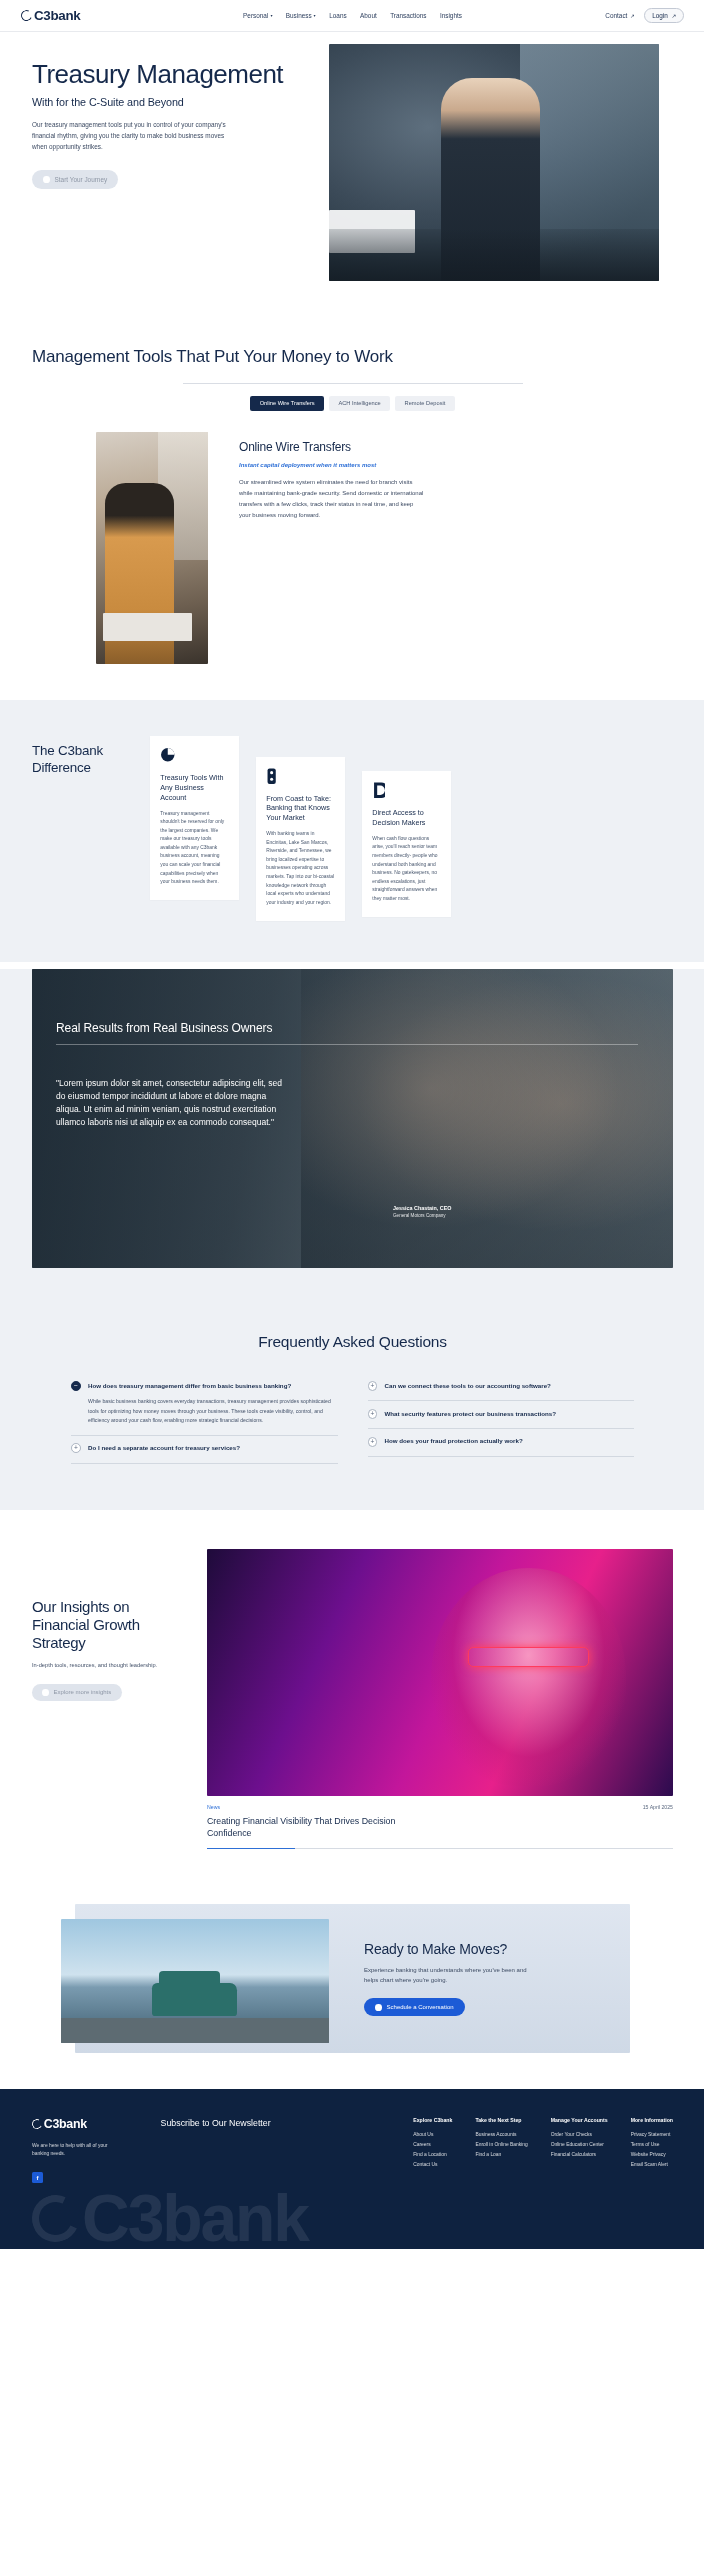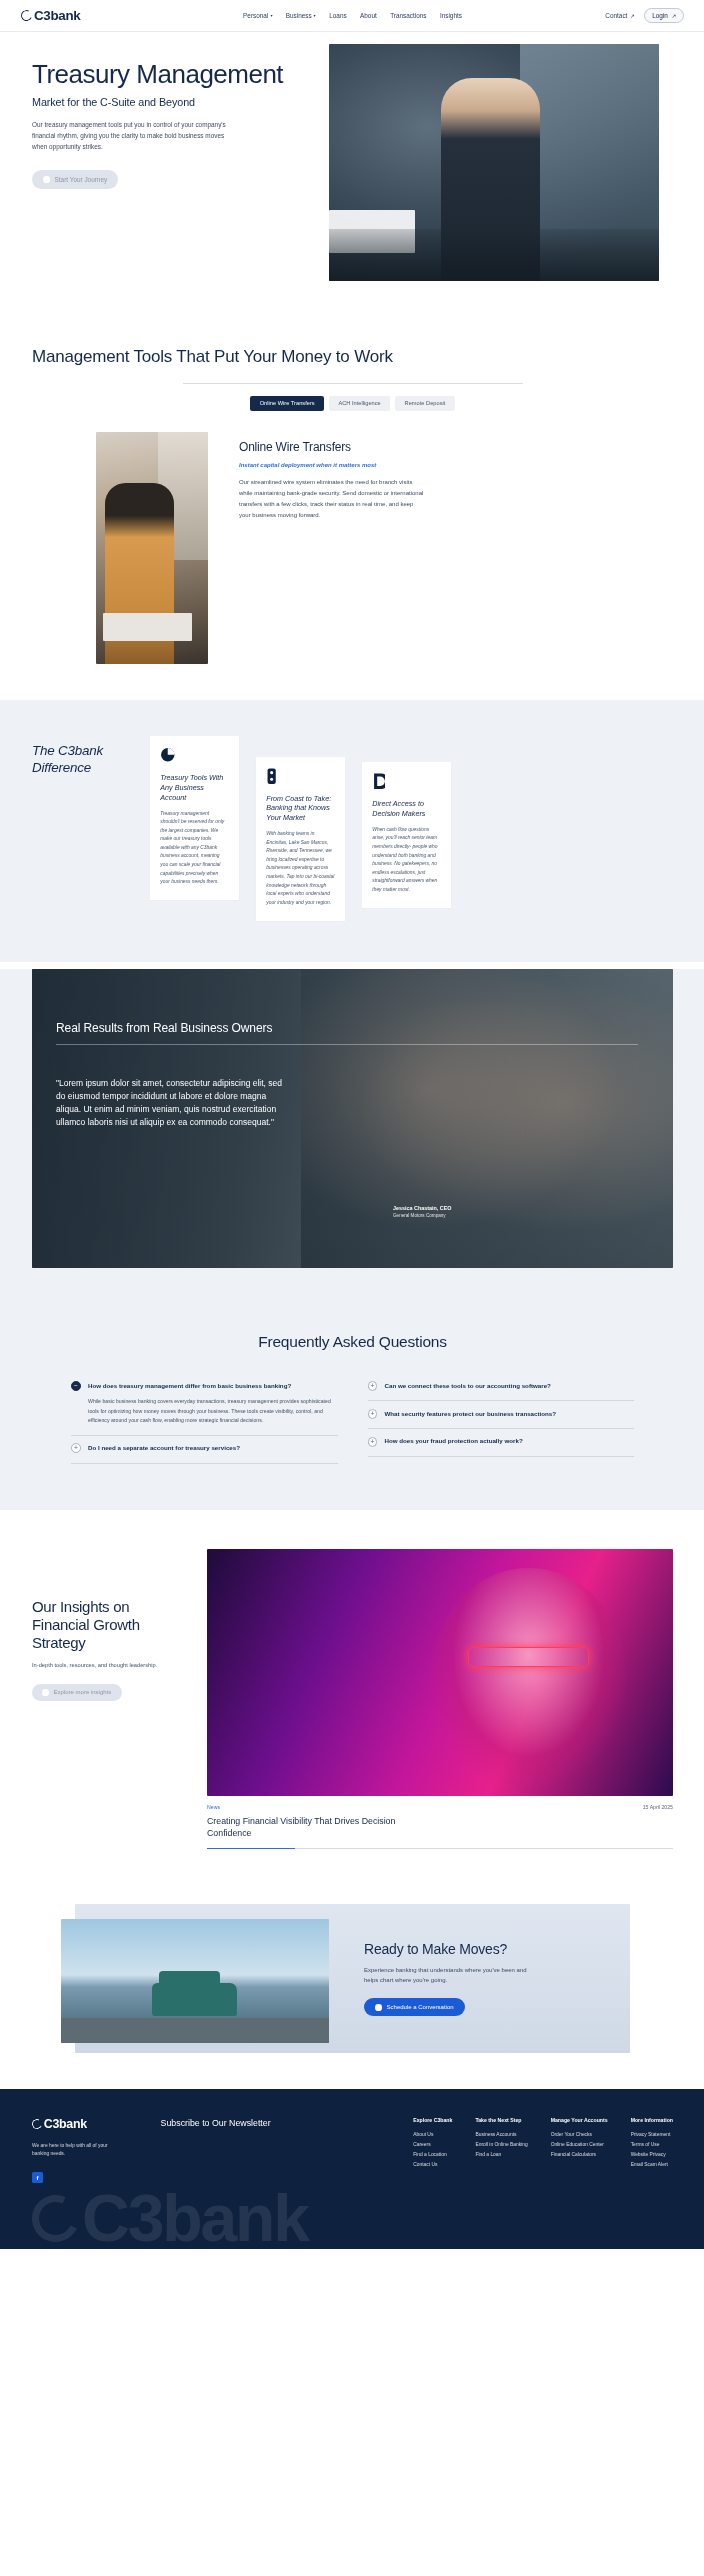--- a/index.html
+++ b/index.html
@@ -139,36 +139,36 @@
   .tool-photo .plap { position: absolute; left: 6%; bottom: 10%; width: 80%; height: 12%; background: #e8e5e0; border-radius: 1px;}
   .tool-text { padding-top: 8.2px; max-width: 185px; }
   .tool-text h3 { font-size: 12px; font-weight: 400; color: #15294b; letter-spacing: -0.2px; }
   .tool-text .sub { margin-top: 7.2px; font-size: 6px; font-weight: 700; font-style: italic; color: #2d6fd6; }
   .tool-text p { margin-top: 9.3px; font-size: 6px; line-height: 1.85; color: #3d4b63; }
 
   
   .difference {
     background: #eef1f5; padding: 36px 32px 41px; position: relative;
   }
-  .diff-row { display: flex; gap: 0; align-items: flex-start; font-style: italic; }
+  .diff-row { display: flex; gap: 0; align-items: flex-start; }
   .diff-heading {
     font-size: 13.4px; line-height: 1.25; font-weight: 400; color: #15294b;
     width: 118px; flex: none; padding-top: 7.2px; letter-spacing: -0.2px;
   }
   .cards { display: flex; gap: 17px; align-items: flex-start; }
   .card {
     background: #fff; padding: 11.3px 10.3px 13.4px; width: 89px;
     box-shadow: 0 0.5px 1.5px rgba(0,0,0,.05);
   }
   .card .icon { height: 17.5px; margin-bottom: 8.2px; }
   .card h4 { font-size: 7.2px; line-height: 1.35; font-weight: 400; color: #15294b; }
   .card p { margin-top: 7.2px; font-size: 4.9px; line-height: 1.75; color: #47566d; }
   .card.c1 { margin-top: 0; }
   .card.c2 { margin-top: 20.6px; }
-  .card.c3 { margin-top: 26px; }
+  .card.c3 { margin-top: 35px; }
 
   
   .testimonial {
     margin: 0 32px; height: 299px; position: relative; overflow: hidden; border-radius: 1px;
     background: linear-gradient(100deg, #3a4a56 0%, #55646e 35%, #7d8b92 60%, #9fb0b8 100%);
   }
   .testi-people {
     position: absolute; right: 0; top: 0; width: 58%; height: 100%;
     background: radial-gradient(ellipse at 35% 40%, rgba(226,196,170,.55), transparent 55%),
                 radial-gradient(ellipse at 70% 45%, rgba(210,178,152,.5), transparent 55%),
@@ -352,21 +352,21 @@
   </div>
 
   <div class="hero-star">
     <svg viewBox="0 0 40 40">
         <path d="M20 0 L23 17 L40 20 L23 23 L20 40 L17 23 L0 20 L17 17 Z" fill="#ffffff"></path>
       </svg>
   </div>
 
   <div class="hero-inner">
     <h1>Treasury Management</h1>
-    <h2>Market for the C-Suite and Beyond</h2>
+    <h2>With for the C-Suite and Beyond</h2>
     <p>Our treasury management tools put you in control of your company's financial rhythm, giving you the clarity to make bold business moves when opportunity strikes.</p>
     <button class="hero-cta">
       <span class="dot-icon"></span>
       <span>Start Your Journey</span>
     </button>
   </div>
 </div>
 
 <div class="section tools-section">
   <div class="tools-title">Management Tools That Put Your Money to Work</div>

